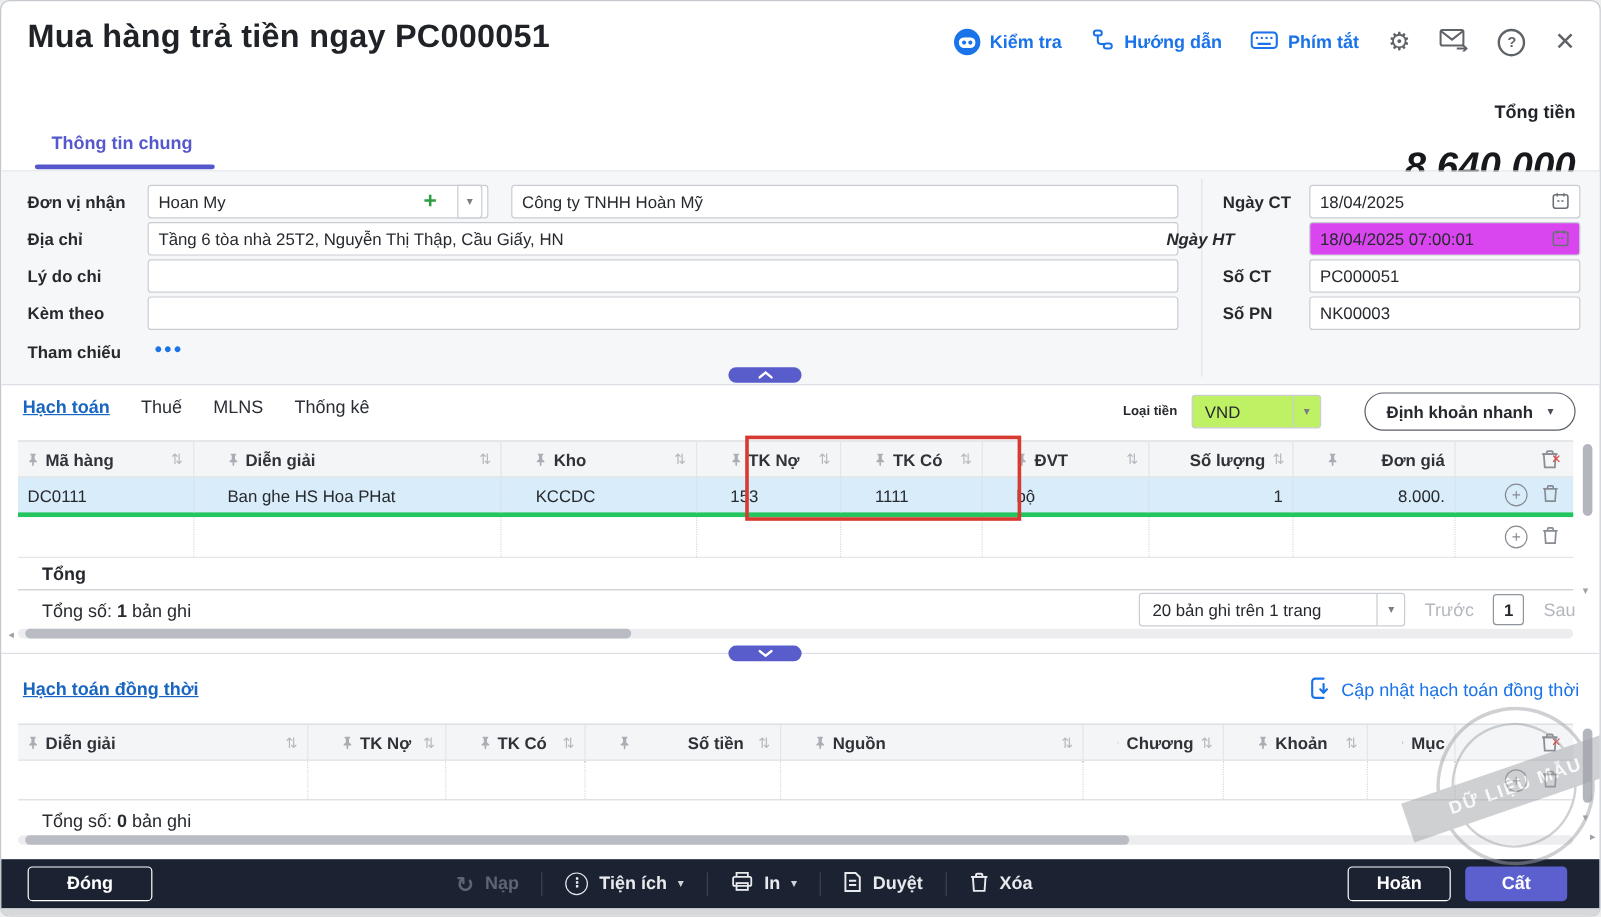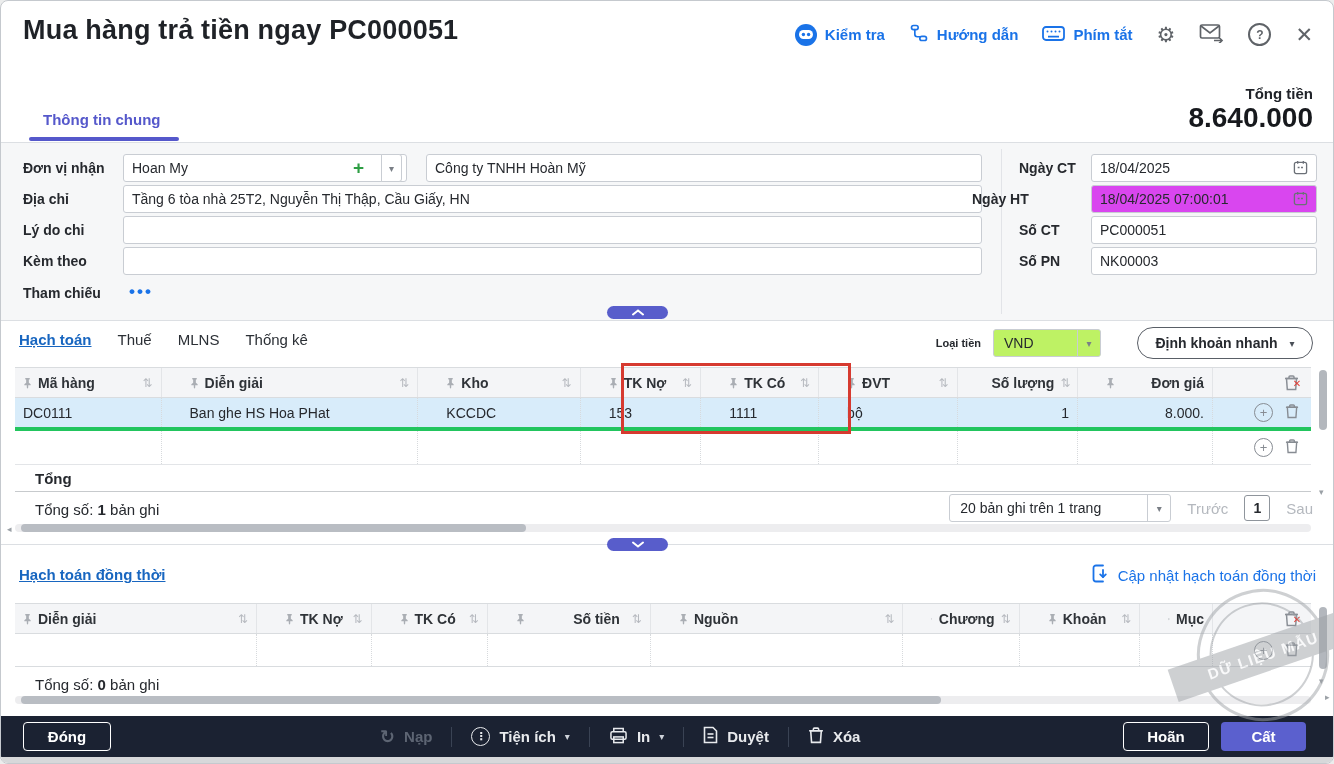--- a/index.html
+++ b/index.html
@@ -16,21 +16,21 @@
     font-size:12px;font-weight:700;color:#5f6368;cursor:pointer;}
   
   .radios{left:25px;top:62px;display:flex;align-items:center;gap:38px;}
   .radio{display:flex;align-items:center;gap:9px;font-size:15px;cursor:pointer;}
   .rdot{width:14px;height:14px;border-radius:50%;border:2px solid #b1b5bb;background:#fff;position:relative;flex:none;}
   .rdot.on{border-color:#5558cb;}
   .rdot.on::after{content:"";position:absolute;left:2px;top:2px;width:10px;height:10px;border-radius:50%;background:#5558cb;}
   
   .total{right:20px;top:84px;text-align:right;}
   .total .lb{font-size:15px;font-weight:700;color:#202329;}
-  .total .val{font-size:28px;font-weight:700;color:#17191d;margin-top:0;}
+  .total .val{font-size:32px;font-weight:700;color:#17191d;margin-top:18px;font-style:italic;}
   
   .gtab{left:42px;top:110px;font-size:15px;font-weight:700;color:#5558cb;cursor:pointer;}
   .gtab-bar{left:28px;top:136px;width:150px;height:4px;background:#5558cb;border-radius:2px;}
   .hline{height:1px;background:#dcdfe3;left:0;right:0;}
   
   .form-band{left:0;right:0;top:142px;height:177px;background:#f6f7f8;border-bottom:1px solid #dcdfe3;}
   .flabel{font-size:14px;font-weight:700;color:#26292e;line-height:28px;}
   .inp{position:absolute;height:26px;border:1px solid #c9cdd3;border-radius:3px;background:#fff;font:14px "Liberation Sans","DejaVu Sans",sans-serif;
     color:#26292e;padding:0 8px;box-sizing:border-box;height:28px;outline:none;}
   .inp.ro{background:#d946ef;}
@@ -199,21 +199,21 @@
 
     <input class="inp" style="left: 122px; top: 73px; width: 859px;" value="">
 
     <input class="inp" style="left: 122px; top: 104px; width: 859px;" value="">
 
     <span class="abs dots" style="left:128px;top:136px;">•••</span>
 
     <div class="abs vline" style="left:1000px;top:6px;height:165px;"></div>
 
     <div class="abs flabel" style="left:1018px;top:11px;">Ngày CT</div>
-    <div class="abs flabel" style="left:971px;top:42px;">Ngày HT</div>
+    <div class="abs flabel" style="left:971px;top:42px;font-style:italic;">Ngày HT</div>
     <div class="abs flabel" style="left:1018px;top:73px;">Số CT</div>
     <div class="abs flabel" style="left:1018px;top:104px;">Số PN</div>
 
     <input class="inp" style="left: 1090px; top: 11px; width: 226px; padding-right: 28px;" value="18/04/2025">
     <span class="cal" style="left:1292px;top:17px;">
       <svg width="15" height="15" viewBox="0 0 16 16" fill="none" stroke="#6b7077" stroke-width="1.4">
           <rect x="1.5" y="2.5" width="13" height="12" rx="2"></rect>
           <line x1="5" y1="1" x2="5" y2="4"></line>
           <line x1="11" y1="1" x2="11" y2="4"></line>
           <line x1="5" y1="8" x2="11" y2="8" stroke-dasharray="2 1.6"></line>
@@ -520,21 +520,21 @@
 
   <div class="abs stamp">
     <div class="o"></div>
       <div class="i"></div>
     <div class="band">DỮ LIỆU MẪU</div>
   </div>
 
   <div class="abs redbox"></div>
 
   <div class="abs bbar">
-    <div class="btn-line" style="left:22px;width:88px;">Đóng</div>
+    <div class="btn-line" style="left:22px;width:104px;">Đóng</div>
 
     <div class="bgrp">
       <div class="bitem dis">
         <span style="font-size:18px;line-height:1;">↻</span>
         <span>Nạp</span>
       </div>
       <div class="bdiv"></div>
       <div class="bitem">
         <span class="ucirc">⋮</span>
         <span>Tiện ích</span>

